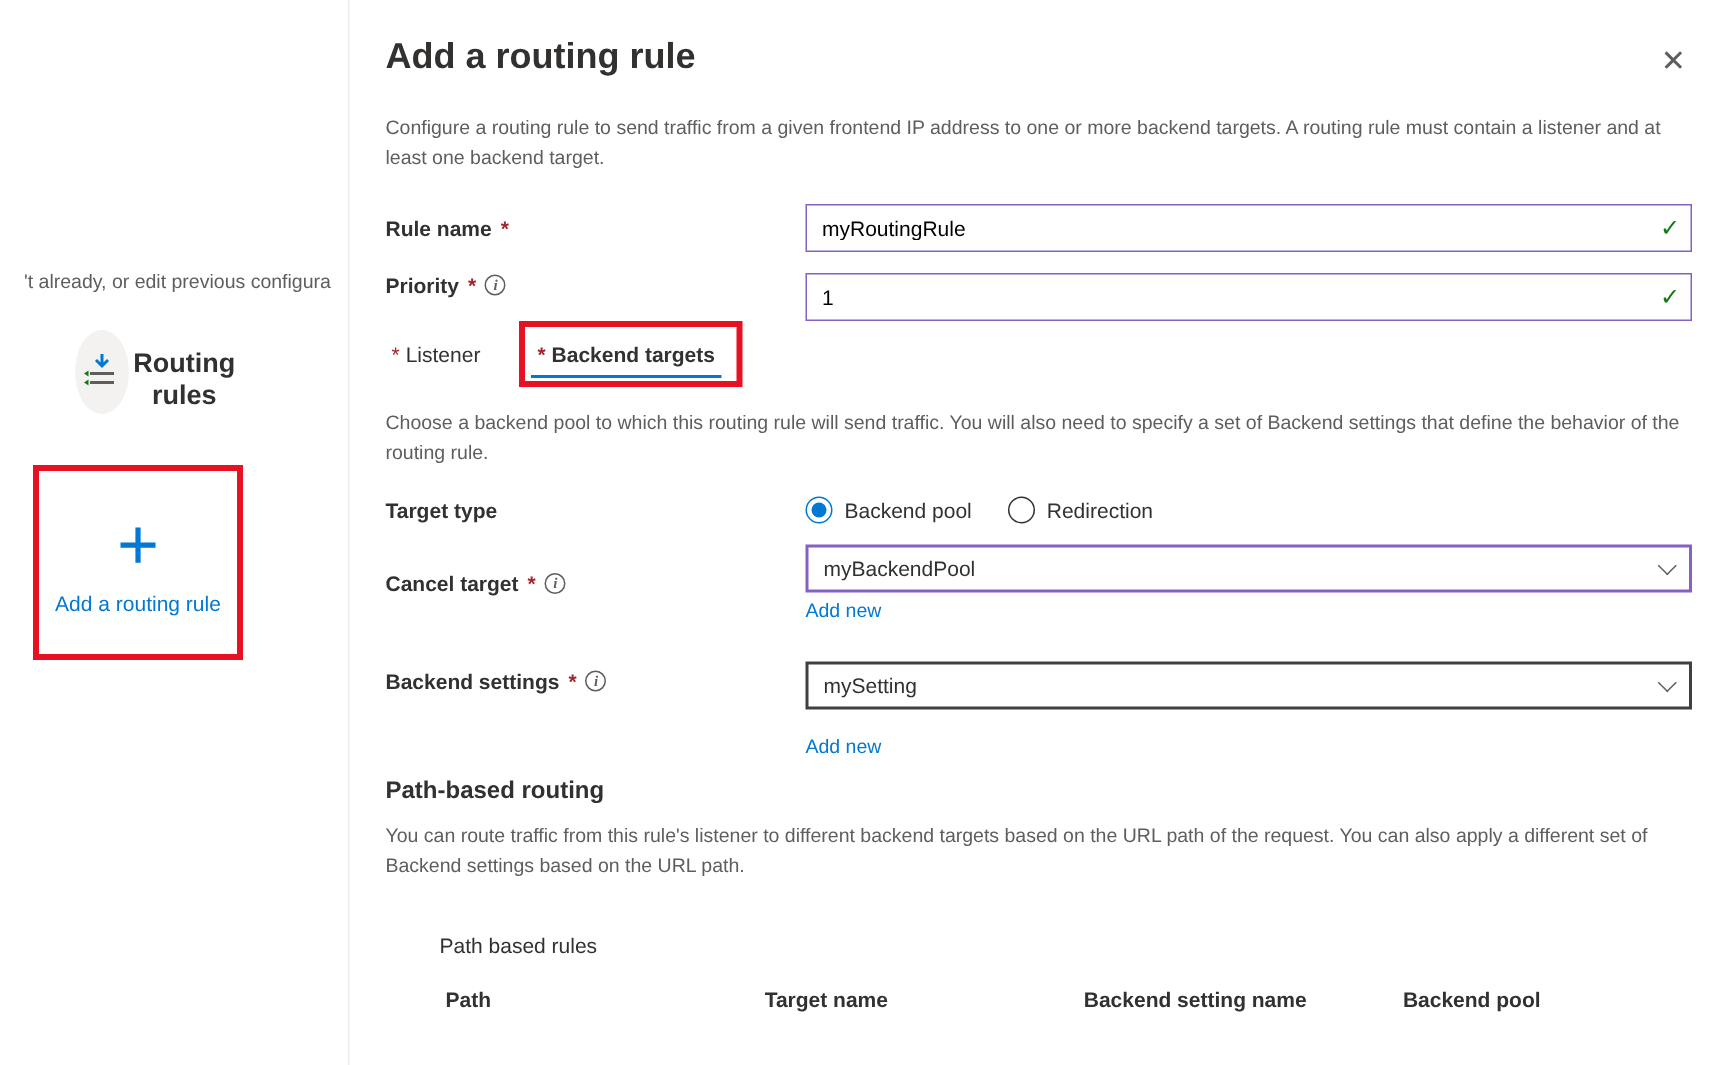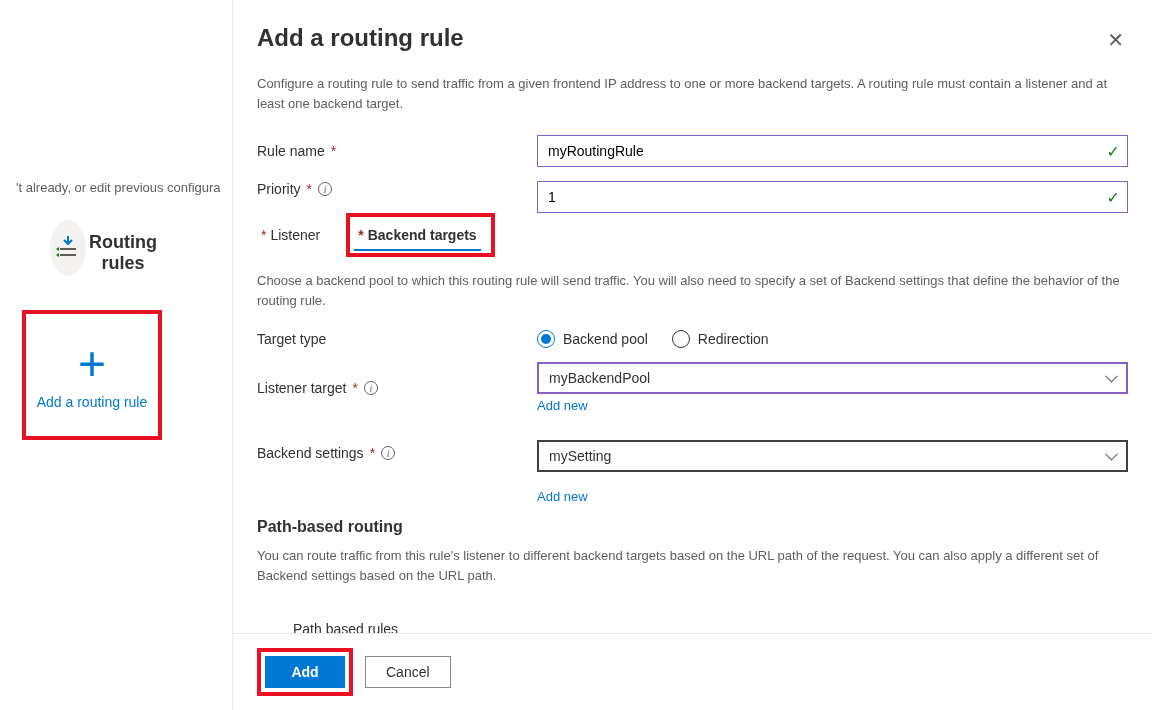--- a/index.html
+++ b/index.html
@@ -110,20 +110,21 @@
       display: flex;
       align-items: center;
       margin-bottom: 14px;
     }
     .form-label {
       width: 280px;
       font-size: 14px;
       display: flex;
       align-items: center;
       gap: 6px;
+      font-weight: bold;
     }
     .req { color: #a4262c; }
     .info-circle {
       display: inline-flex;
       width: 14px;
       height: 14px;
       border: 1px solid #605e5c;
       border-radius: 50%;
       font-size: 10px;
       align-items: center;
@@ -373,21 +374,21 @@
         </div>
         <div class="radio">
           <div class="radio-circle"></div>
           <span>Redirection</span>
         </div>
       </div>
     </div>
 
     <div class="form-row" style="align-items:flex-start;">
       <div class="form-label" style="padding-top:18px;">
-        <span>Listener target</span>
+        <span>Cancel target</span>
           <span class="req">*</span>
         <span class="info-circle">i</span>
       </div>
       <div class="stacked-field">
         <div class="select-box purple">
           <span>myBackendPool</span>
         </div>
         <div class="add-new">Add new</div>
       </div>
     </div>
@@ -413,19 +414,13 @@
     <div class="path-rules-title">Path based rules</div>
 
     <div class="path-header">
       <div class="path-col">Path</div>
       <div class="path-col">Target name</div>
       <div class="path-col">Backend setting name</div>
       <div class="path-col">Backend pool</div>
     </div>
   </div>
 
-  <div class="footer">
-    <div class="btn-highlight-wrap">
-      <div class="btn primary">Add</div>
-    </div>
-    <div class="btn cancel">Cancel</div>
-  </div>
 </div>
 
 </body></html>

